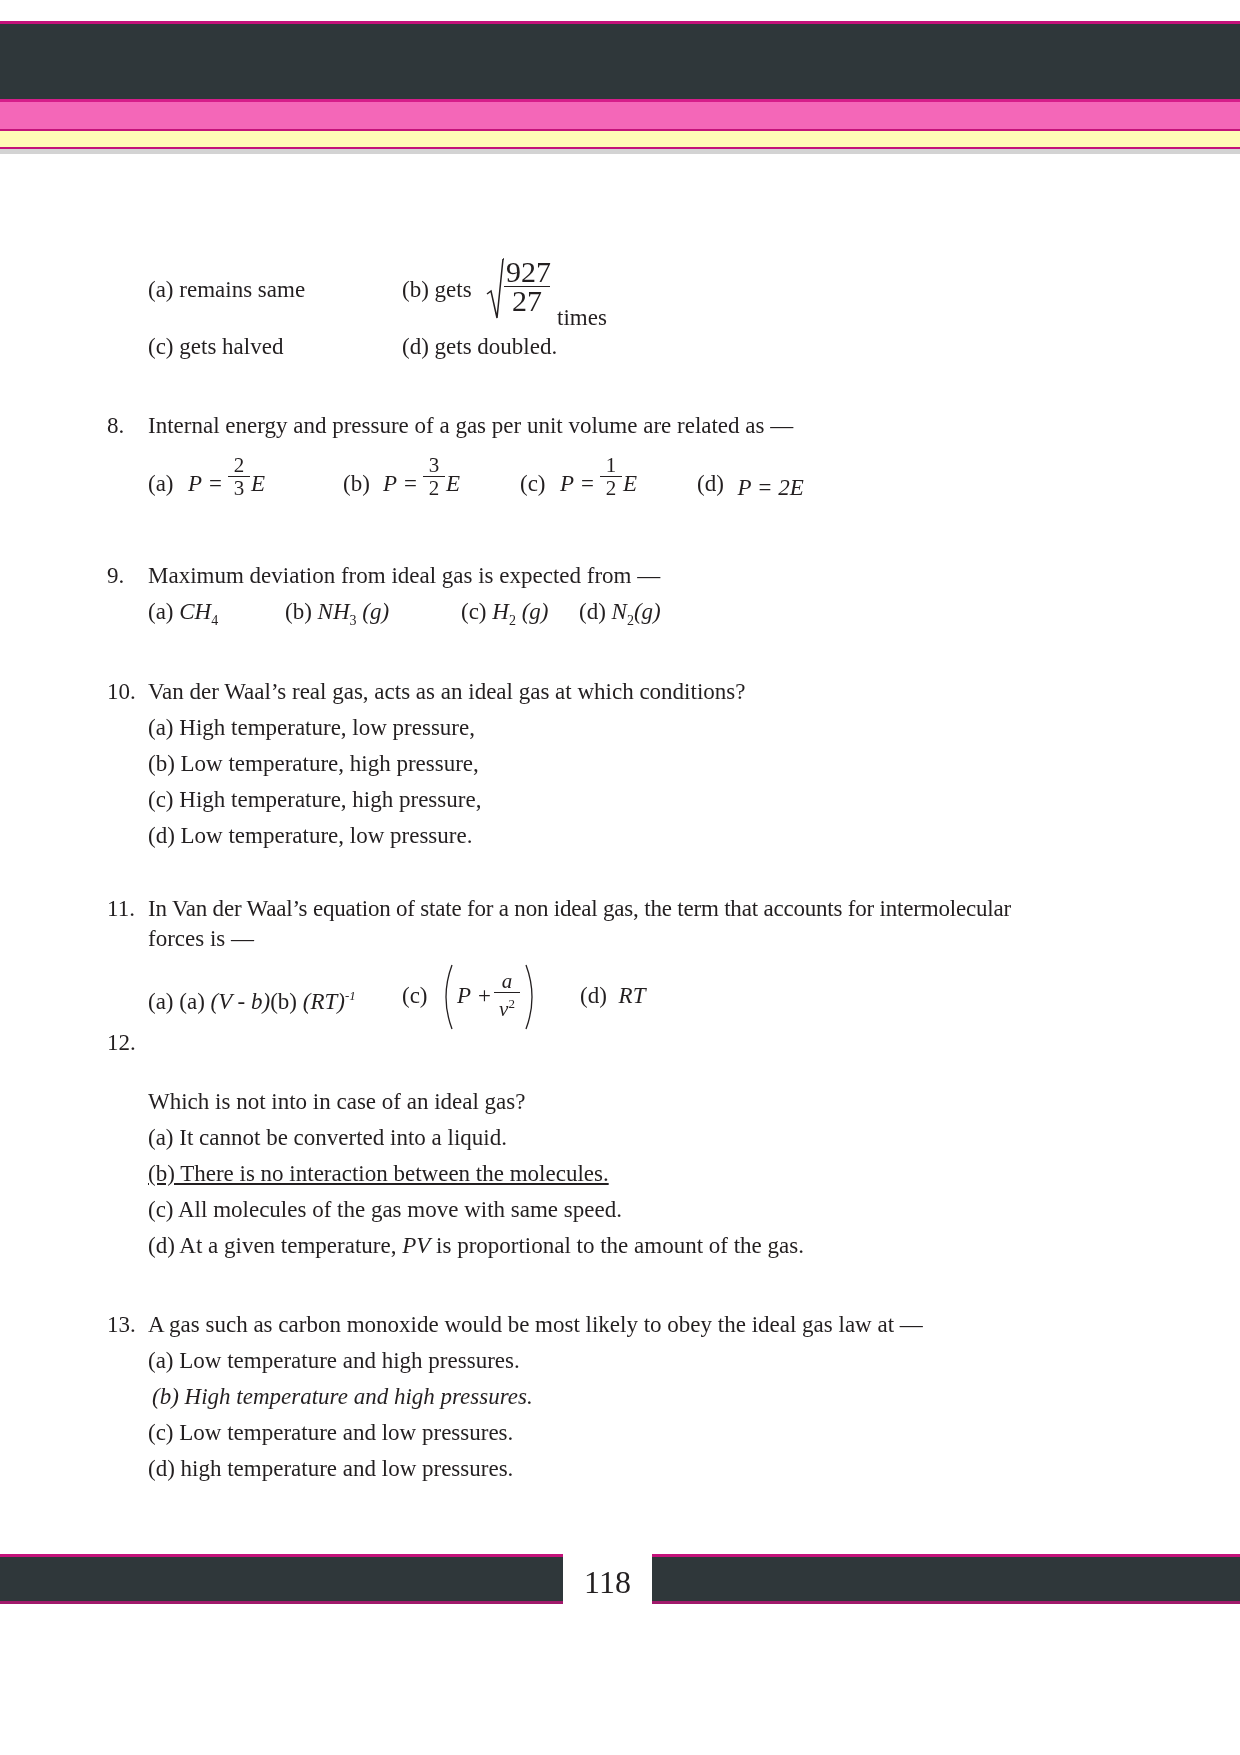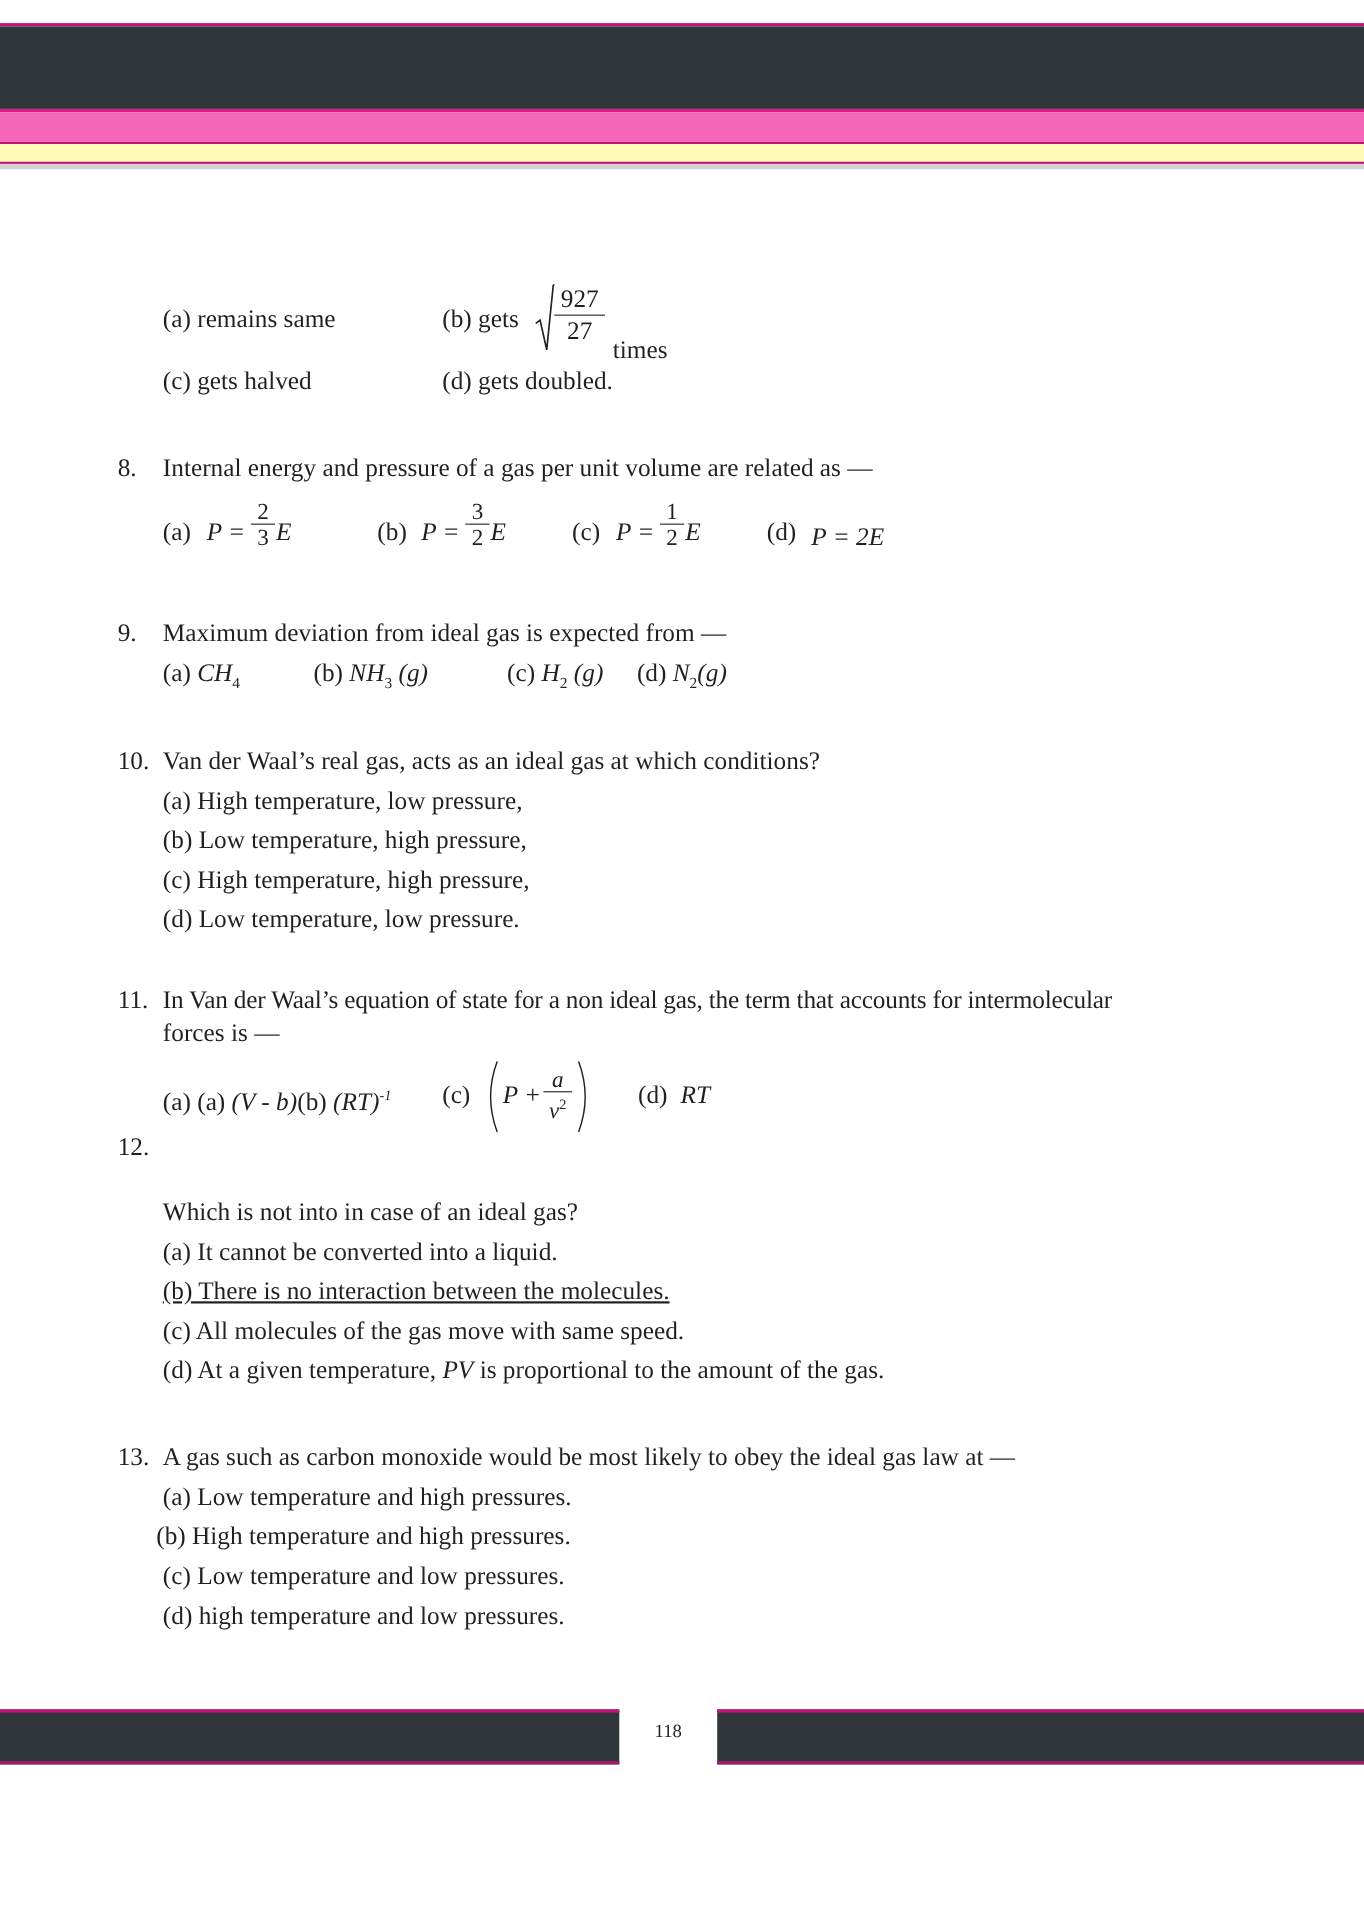--- a/index.html
+++ b/index.html
@@ -18,21 +18,21 @@
   .hdr-line4 { position:absolute; left:0; top:147px; width:1240px; height:2px; background:#c4127a; }
   .hdr-gray { position:absolute; left:0; top:149px; width:1240px; height:5px; background:#d3d3d3; }
 
   
   .ftr-left, .ftr-right {
     position:absolute; top:1554px; height:50px; background:#2f373a;
     border-top:3px solid #c4127a; border-bottom:3px solid #a11a6b; box-sizing:border-box;
   }
   .ftr-left { left:0; width:563px; }
   .ftr-right { left:652px; width:588px; }
-  .page-num { position:absolute; left:563px; width:89px; top:1564px; text-align:center; font-size:17px; }
+  .page-num { position:absolute; left:563px; width:89px; top:1564px; text-align:center; font-size:32px; }
 
   .line { position:absolute; font-size:23px; line-height:28px; white-space:nowrap; }
   .qnum { position:absolute; font-size:23px; line-height:28px; }
   i, .it { font-style:italic; }
   .frac { display:inline-block; vertical-align:middle; text-align:center; font-size:21px; line-height:22px; }
   .frac .num { display:block; border-bottom:1.5px solid #231f20; padding:0 2px; }
   .frac .den { display:block; padding:0 2px; }
   sub { font-size:14px; vertical-align:-6px; }
   sup { font-size:13px; vertical-align:9px; }
   .sqrt-wrap { display:inline-block; vertical-align:middle; position:relative; }
@@ -51,21 +51,21 @@
 
 <div>
   <div class="line" style="left:148px; top:276px;">(a) remains same</div>
   <div class="line" style="left:402px; top:258px; height:64px;">
     <span style="position:absolute; left:0; top:18px;">(b) gets</span>
     <span class="sqrt-wrap" style="position:absolute; left:84px; top:0;">
       <svg width="18" height="62" style="position:absolute; left:0; top:0;">
         <polyline points="1,36 5,33 11,60 17,1" fill="none" stroke="#231f20" stroke-width="1.5"></polyline>
         <line x1="17" y1="1" x2="65" y2="1" stroke="#231f20" stroke-width="1.5"></line>
       </svg>
-      <span class="frac" style="position:absolute; left:18px; top:0; width:46px; font-size:23px; line-height:28px;">
+      <span class="frac" style="position:absolute; left:18px; top:0; width:46px; font-size:30px; line-height:28px;">
         <span class="num">927</span>
         <span class="den">27</span>
       </span>
     </span>
     <span style="position:absolute; left:155px; top:18px;margin-top:28px;">times</span>
   </div>
   <div class="line" style="left:148px; top:333px;">(c) gets halved</div>
   <div class="line" style="left:402px; top:333px;">(d) gets doubled.</div>
 </div>
 
@@ -172,20 +172,20 @@
   <div class="line" style="left:148px; top:1196px;">(c) All molecules of the gas move with same speed.</div>
   <div class="line" style="left:148px; top:1232px;">
     <span>(d) At a given temperature, </span><i>PV</i><span> is proportional to the amount of the gas.</span>
   </div>
 </div>
 
 <div>
   <div class="qnum" style="left:107px; top:1311px;">13.</div>
   <div class="line" style="left:148px; top:1311px;">A gas such as carbon monoxide would be most likely to obey the ideal gas law at —</div>
   <div class="line" style="left:148px; top:1347px;">(a) Low temperature and high pressures.</div>
-  <div class="line" style="left:142px; top:1383px;">(b) High temperature and high pressures.</div>
+  <div class="line" style="left:152px; top:1383px;font-style:italic;">(b) High temperature and high pressures.</div>
   <div class="line" style="left:148px; top:1419px;">(c) Low temperature and low pressures.</div>
   <div class="line" style="left:148px; top:1455px;">(d) high temperature and low pressures.</div>
 </div>
 
 <div class="ftr-left"></div>
 <div class="page-num">118</div>
 <div class="ftr-right"></div>
 
 </body></html>

